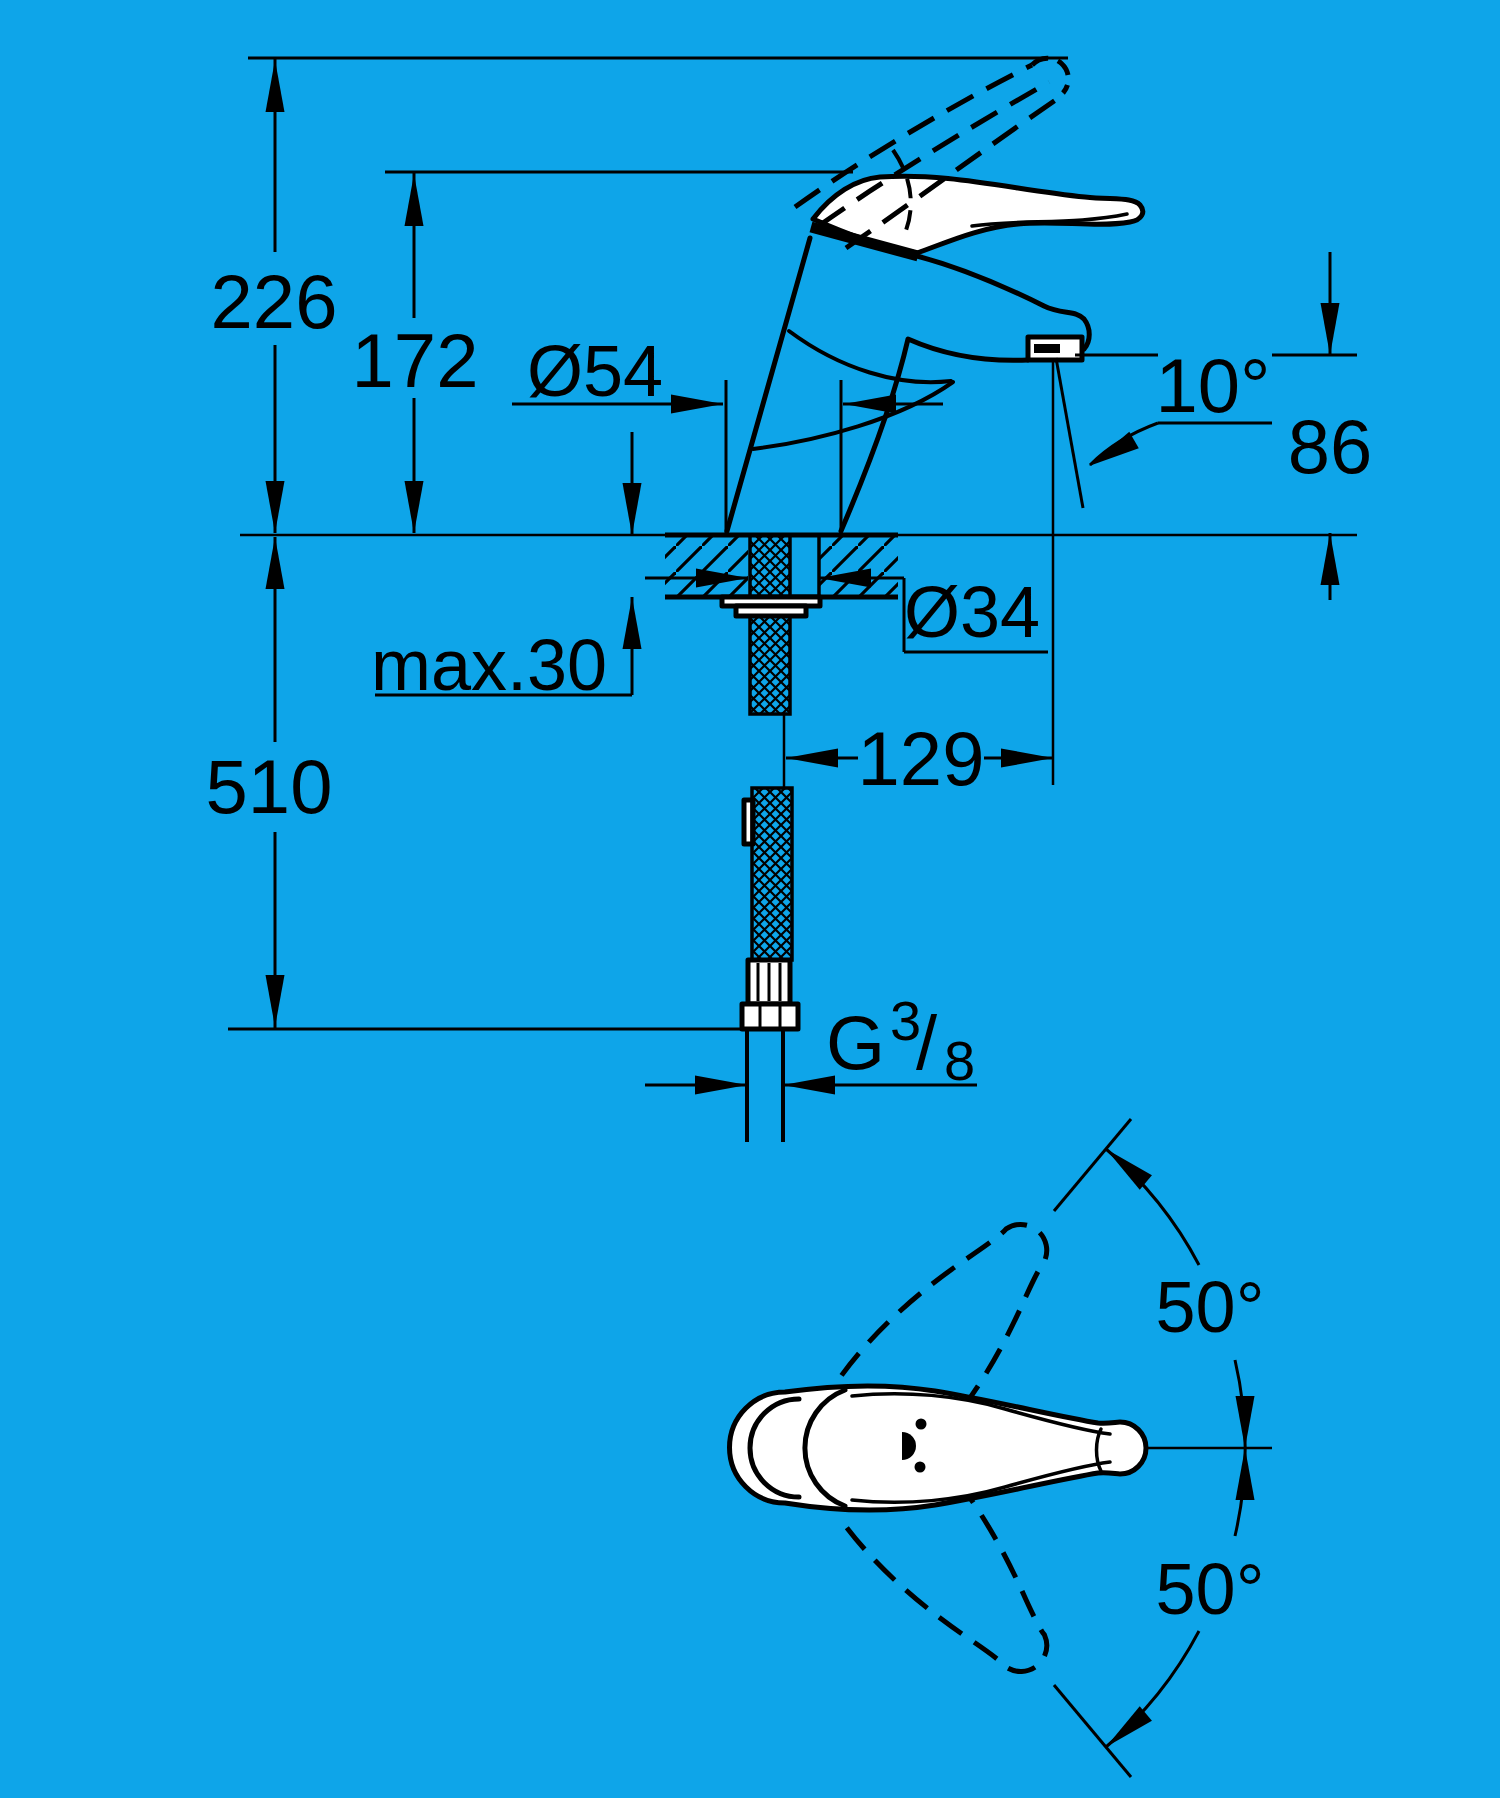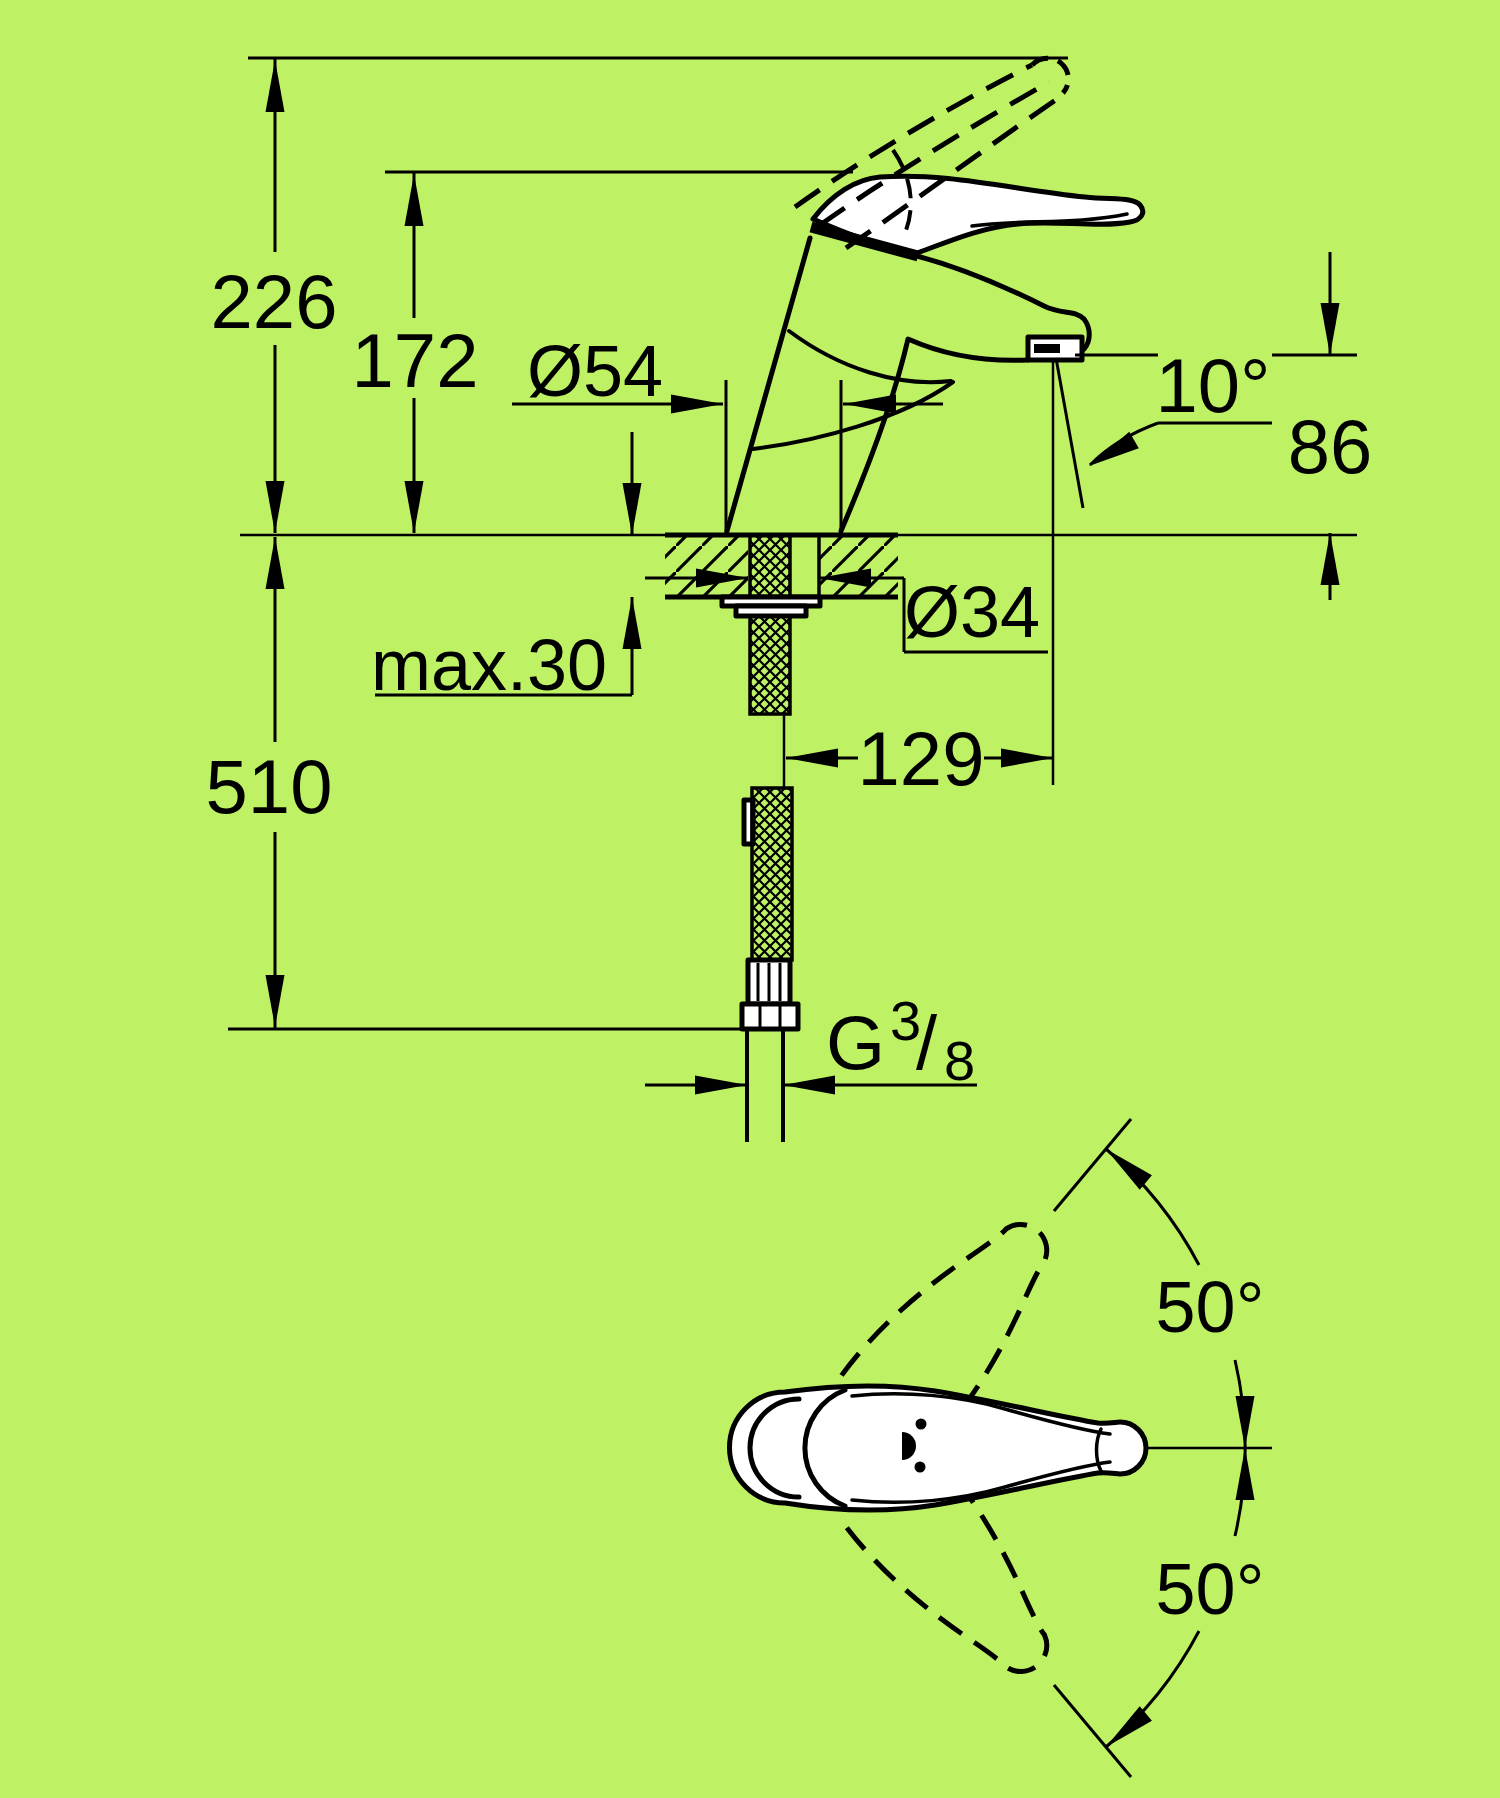--- a/index.html
+++ b/index.html
@@ -1,16 +1,16 @@
 <!DOCTYPE html>
 <html><head>
 <meta charset="utf-8">
 <style>
   html,body{margin:0;padding:0;background:#ffffff;}
-  .stage{width:1500px;height:1798px;position:relative;background:#bef264;overflow:hidden;}
+  .stage{width:1500px;height:1798px;position:relative;background:#0ea5e9;overflow:hidden;}
   svg{display:block;}
   text{font-family:"Liberation Sans","DejaVu Sans",sans-serif;fill:#000000;}
   .dimtxt{font-size:76px;}
   .dimtxt-med{font-size:72px;}
   .dimtxt-sm{font-size:56px;}
   .ln{stroke:#000000;stroke-width:3;fill:none;stroke-linecap:butt;}
   .ln-thin{stroke:#000000;stroke-width:2.5;fill:none;}
   .outline{stroke:#000000;stroke-width:5;fill:#ffffff;stroke-linejoin:round;}
   .outline-open{stroke:#000000;stroke-width:5;fill:none;stroke-linecap:round;stroke-linejoin:round;}
   .crease{stroke:#000000;stroke-width:4;fill:none;stroke-linecap:round;}

